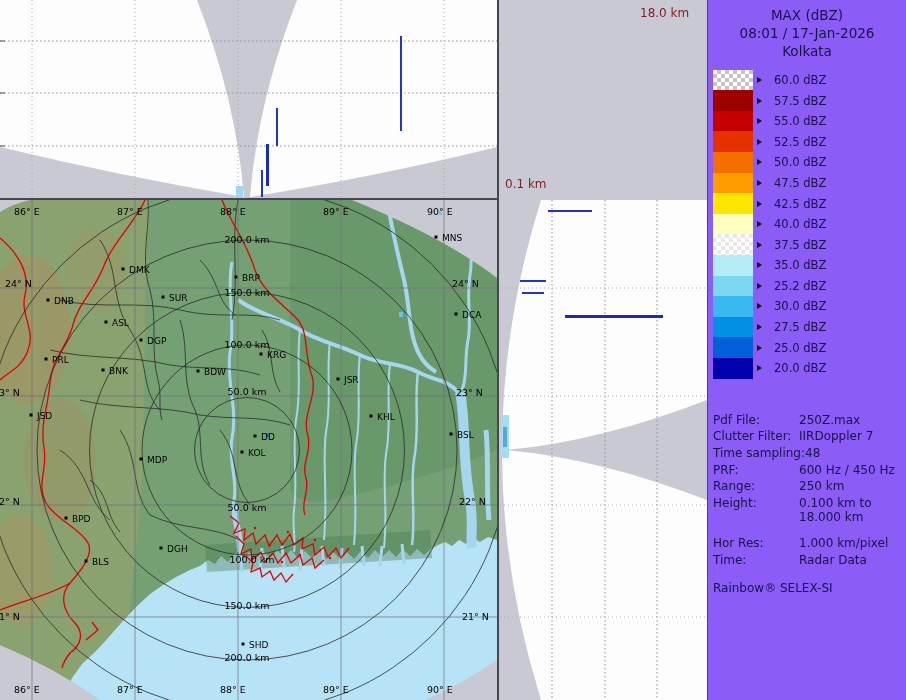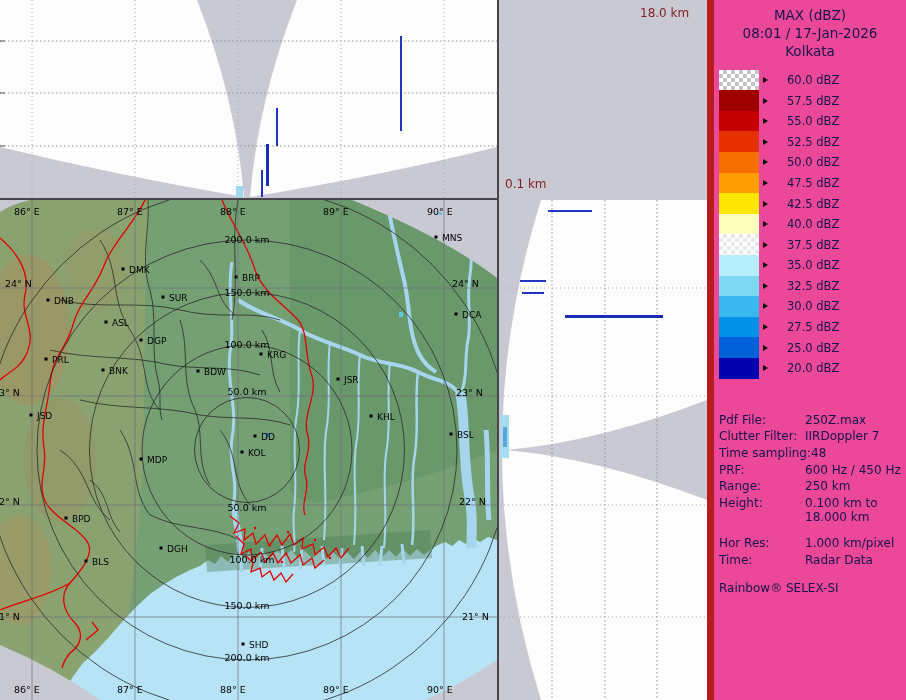--- a/index.html
+++ b/index.html
@@ -13,37 +13,37 @@
   #rightpanel{position:absolute;left:500px;top:200px;width:207px;height:500px}
   #mapsvg{position:absolute;left:0;top:200px;width:497px;height:500px}
   #vline{position:absolute;left:497px;top:0;width:2px;height:700px;background:#46464c}
   #hline{position:absolute;left:0;top:198px;width:498px;height:2px;background:#46464c}
 
   .axis-label{position:absolute;font-size:12px;color:#7f1d1d}
   #axis18{left:640px;top:6px}
   #axis01{left:505px;top:177px}
 
   
-  #legend{position:absolute;left:707px;top:0;width:199px;height:700px;background:#ec4899;
-    border-left:7px solid #b91c1c;color:#14144a}
+  #legend{position:absolute;left:707px;top:0;width:199px;height:700px;background:#8b5cf6;
+    border-left:1px solid #b91c1c;color:#14144a}
   .lg-title{text-align:center;margin-top:6px;font-size:13.5px;line-height:1.35;font-weight:400}
   .scale{margin:9px 0 0 5px}
   .scale-row{display:flex;align-items:center;height:20.6px}
   .swatch{width:40px;height:100%;flex:none}
   .checker{background-image:
       linear-gradient(45deg,#c4c4c4 25%,transparent 25%,transparent 75%,#c4c4c4 75%),
       linear-gradient(45deg,#c4c4c4 25%,transparent 25%,transparent 75%,#c4c4c4 75%);
       background-color:#fff;background-size:8px 8px;background-position:0 0,4px 4px}
   .checker.light{background-image:
       linear-gradient(45deg,#e8e8e8 25%,transparent 25%,transparent 75%,#e8e8e8 75%),
       linear-gradient(45deg,#e8e8e8 25%,transparent 25%,transparent 75%,#e8e8e8 75%);
       background-color:#fff;background-size:8px 8px;background-position:0 0,4px 4px}
   .arrow{width:0;height:0;border-left:5px solid #111;border-top:3.5px solid transparent;
       border-bottom:3.5px solid transparent;margin-left:4px;flex:none}
-  .scale-label{font-size:11.5px;margin-left:19px;white-space:nowrap}
+  .scale-label{font-size:11.5px;margin-left:12px;white-space:nowrap}
   .info{margin:34px 0 13px 5px;font-size:12px;line-height:1.18}
   .info-row{display:flex;margin-bottom:2.5px;white-space:nowrap}
   .info-row.gap{margin-top:12px}
   .info-key{width:86px;flex:none}
   .info-val{white-space:pre-line}
   .footer{margin:14px 0 0 5px;font-size:12px}
 </style>
 </head>
 <body>
 
@@ -345,21 +345,21 @@
           <span class="scale-label">37.5 dBZ</span>
         </div>
         <div class="scale-row">
           <div class="swatch" style="background: rgb(180, 236, 248);"></div>
           <span class="arrow"></span>
           <span class="scale-label">35.0 dBZ</span>
         </div>
         <div class="scale-row">
           <div class="swatch" style="background: rgb(124, 216, 240);"></div>
           <span class="arrow"></span>
-          <span class="scale-label">32.5 dBZ</span>
+          <span class="scale-label">25.2 dBZ</span>
         </div>
         <div class="scale-row">
           <div class="swatch" style="background: rgb(60, 184, 240);"></div>
           <span class="arrow"></span>
           <span class="scale-label">30.0 dBZ</span>
         </div>
         <div class="scale-row">
           <div class="swatch" style="background: rgb(0, 144, 232);"></div>
           <span class="arrow"></span>
           <span class="scale-label">27.5 dBZ</span>

